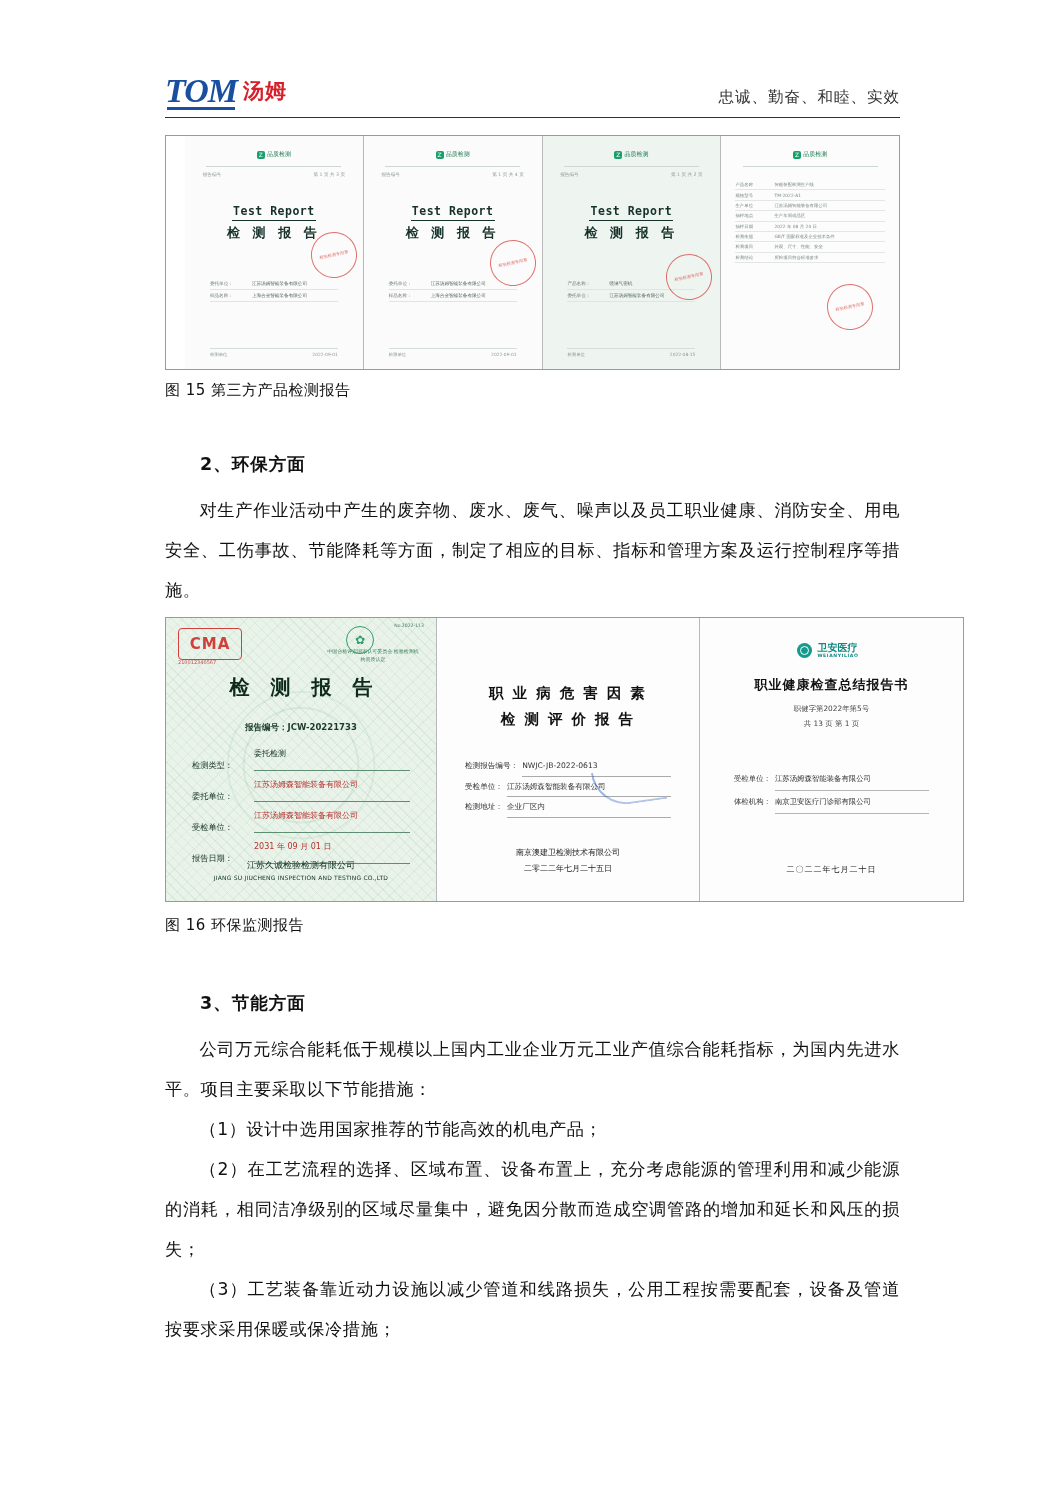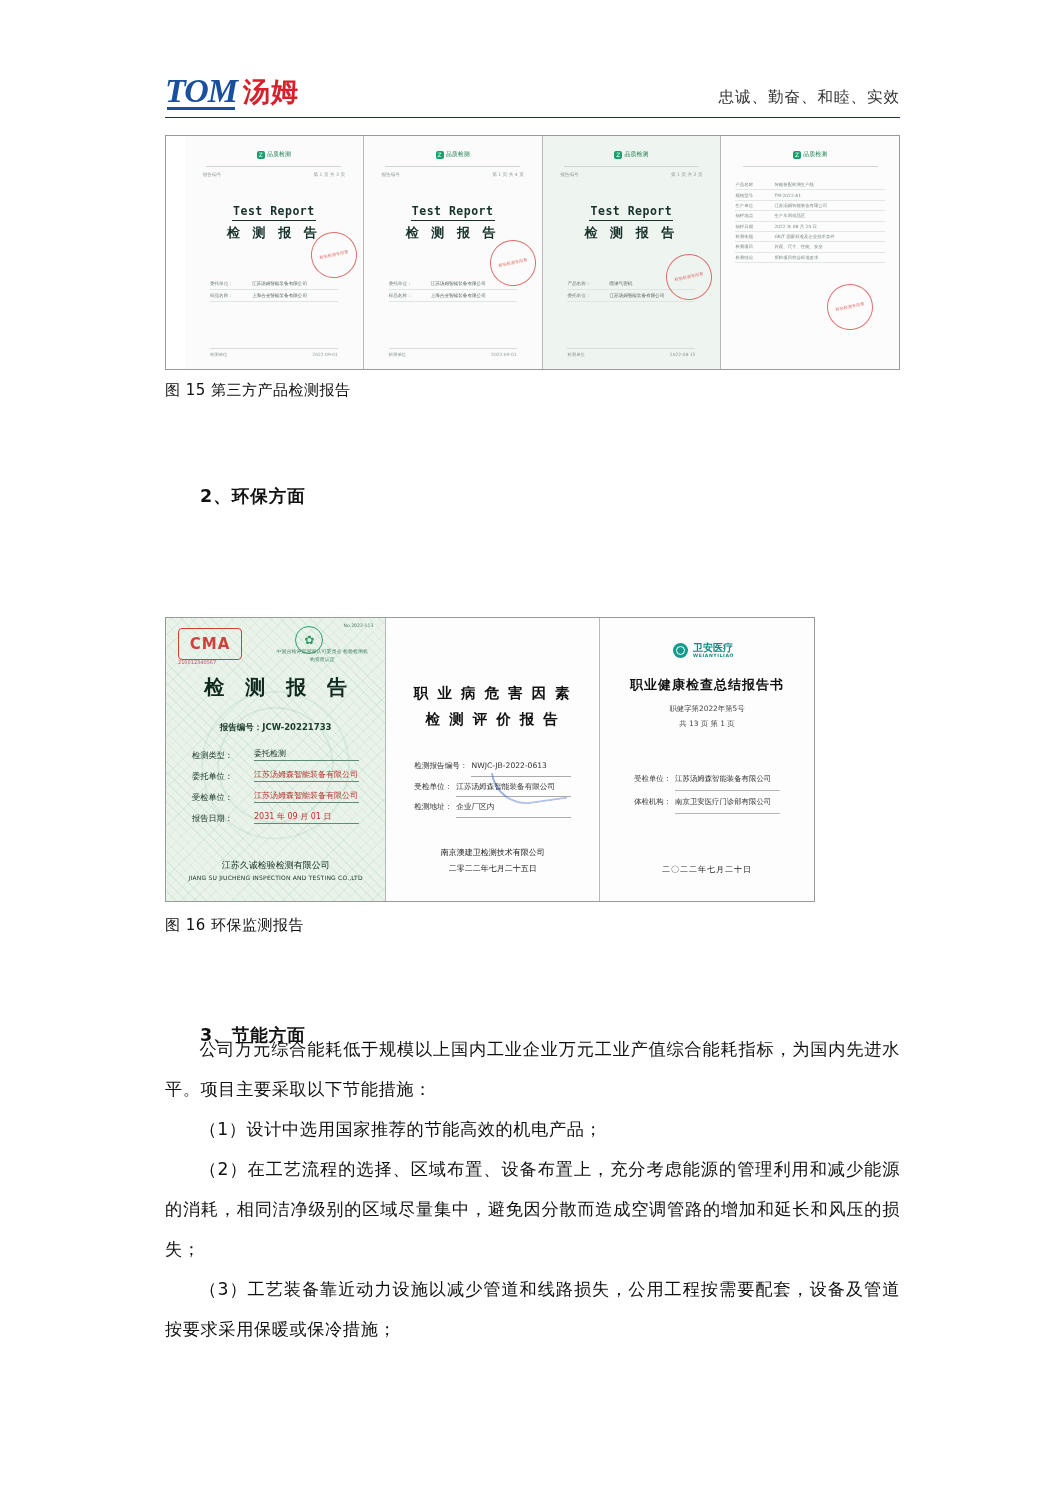--- a/index.html
+++ b/index.html
@@ -58,21 +58,21 @@
     position: absolute;
     left: 2px;
     right: 2px;
     bottom: -2px;
     height: 3px;
     background: #1a4fa0;
   }
   .logo-cn {
     font-family: "DejaVu Sans", sans-serif;
     font-weight: bold;
-    font-size: 27px;
+    font-size: 21px;
     color: #d6202a;
     line-height: 1;
     letter-spacing: 1px;
   }
   .header-slogan {
     font-family: "DejaVu Sans", sans-serif;
     font-size: 15.5px;
     color: #333;
     letter-spacing: 1px;
     padding-bottom: 3px;
@@ -262,21 +262,20 @@
 
   
   .h-sub {
     position: absolute;
     left: 200px;
     font-family: "DejaVu Sans", sans-serif;
     font-size: 17.5px;
     font-weight: bold;
     color: #111;
     letter-spacing: 1px;
-    margin-top: 32px;
   }
   #h-env { top: 452px; }
   #h-energy { top: 991px; }
 
   .para {
     position: absolute;
     left: 165px;
     width: 735px;
     font-family: "DejaVu Sans", sans-serif;
     font-size: 17.2px;
@@ -290,21 +289,21 @@
   #p-env { top: 490px; }
   #p-energy1 { top: 1029px; }
   #p-e1 { top: 1109px; }
   #p-e2 { top: 1149px; }
   #p-e3 { top: 1269px; }
 
   
   #fig16-box {
     left: 165px;
     top: 617px;
-    width: 650px;
+    width: 799px;
     height: 285px;
   }
   .panel {
     position: relative;
     box-sizing: border-box;
     border-right: 1px solid #b9b9b9;
     overflow: hidden;
   }
   .panel:last-child { border-right: none; }
   .p1 { width: 34%; background: #e9f3ea; }
@@ -403,21 +402,21 @@
     display: flex;
     align-items: flex-end;
     gap: 0;
     margin-bottom: 8px;
   }
   .p1-rows .r .lbl { width: 62px; color: #143122; }
   .p1-rows .r .val {
     flex: 1;
     border-bottom: 0.8px solid #5e8d74;
     color: #b7302c;
-    padding-bottom: 1px;
+    padding-bottom: 11px;
     font-size: 8px;
   }
   .p1-rows .r .val.dark { color: #143122; }
   .p1-org {
     position: absolute;
     bottom: 18px; left: 0; right: 0;
     text-align: center;
     font-family: "DejaVu Sans", sans-serif;
     font-size: 9px;
     color: #113021;
@@ -700,20 +699,21 @@
       <div class="seal" id="seal-d">
         <span>检验检测专用章</span>
       </div>
     </div>
 
   </div>
 
   <div class="fig-caption" id="fig15-caption">图 15 第三方产品检测报告</div>
 
   <div class="h-sub" id="h-env">2、环保方面</div>
+  <div class="para" id="p-env">对生产作业活动中产生的废弃物、废水、废气、噪声以及员工职业健康、消防安全、用电安全、工伤事故、节能降耗等方面，制定了相应的目标、指标和管理方案及运行控制程序等措施。</div>
 
   <div class="fig-box" id="fig16-box">
 
     <div class="panel p1">
       <div class="guilloche"></div>
       <div class="cma">CMA</div>
       <div class="cma-no">210012340567</div>
       <div class="cnas-code">No.2022-113</div>
       <div class="cnas">✿</div>
       <div class="cnas-text">中国合格评定国家认可委员会

